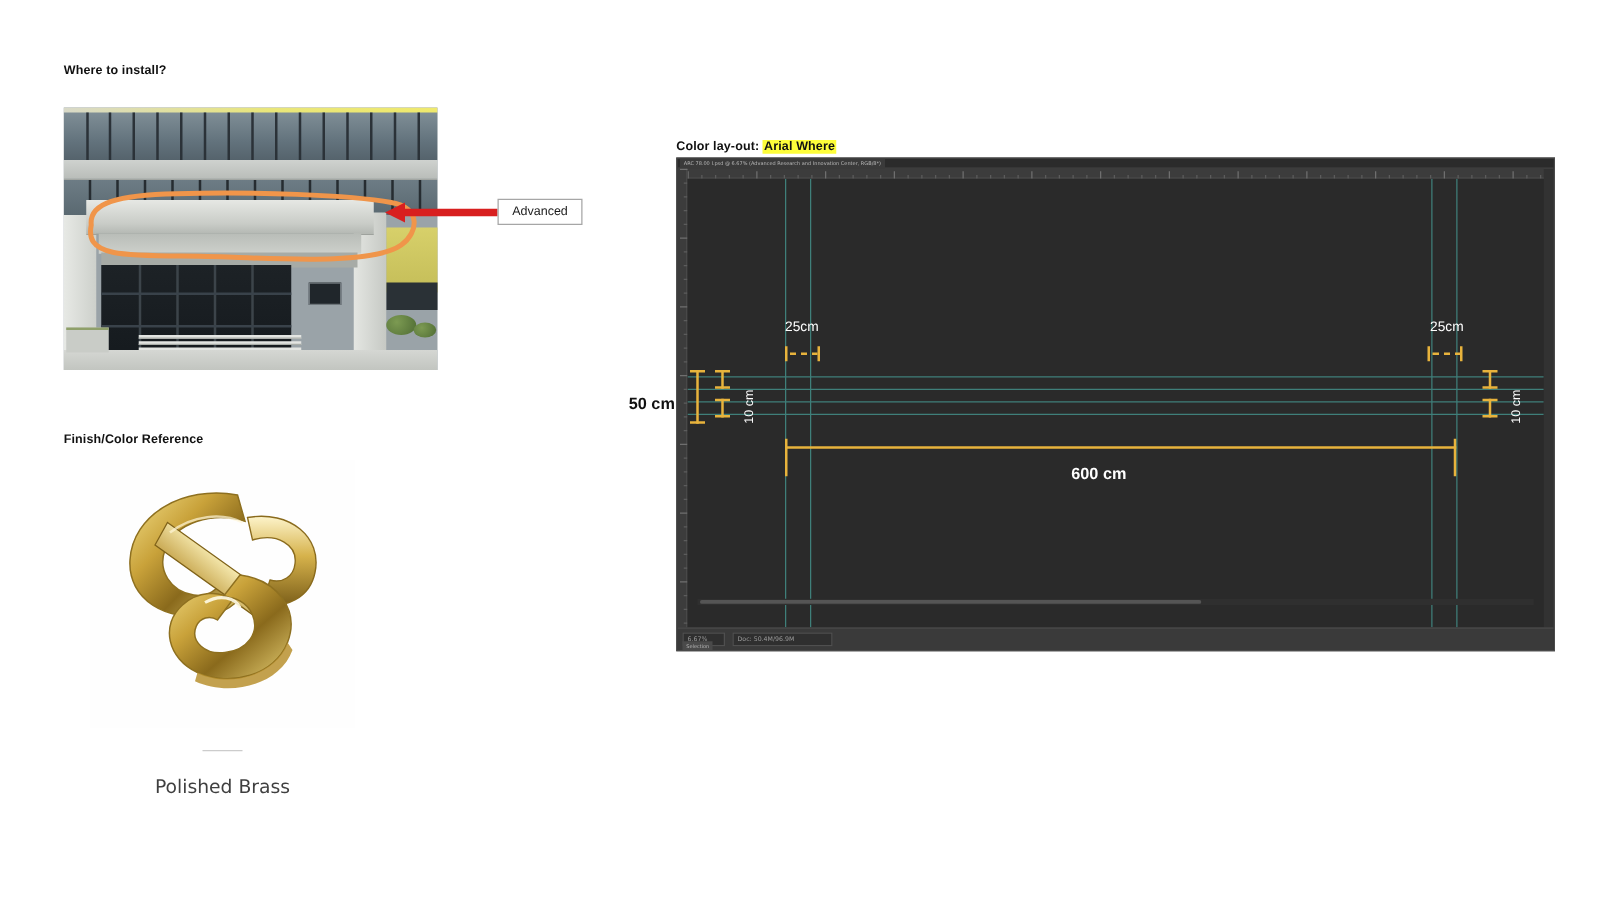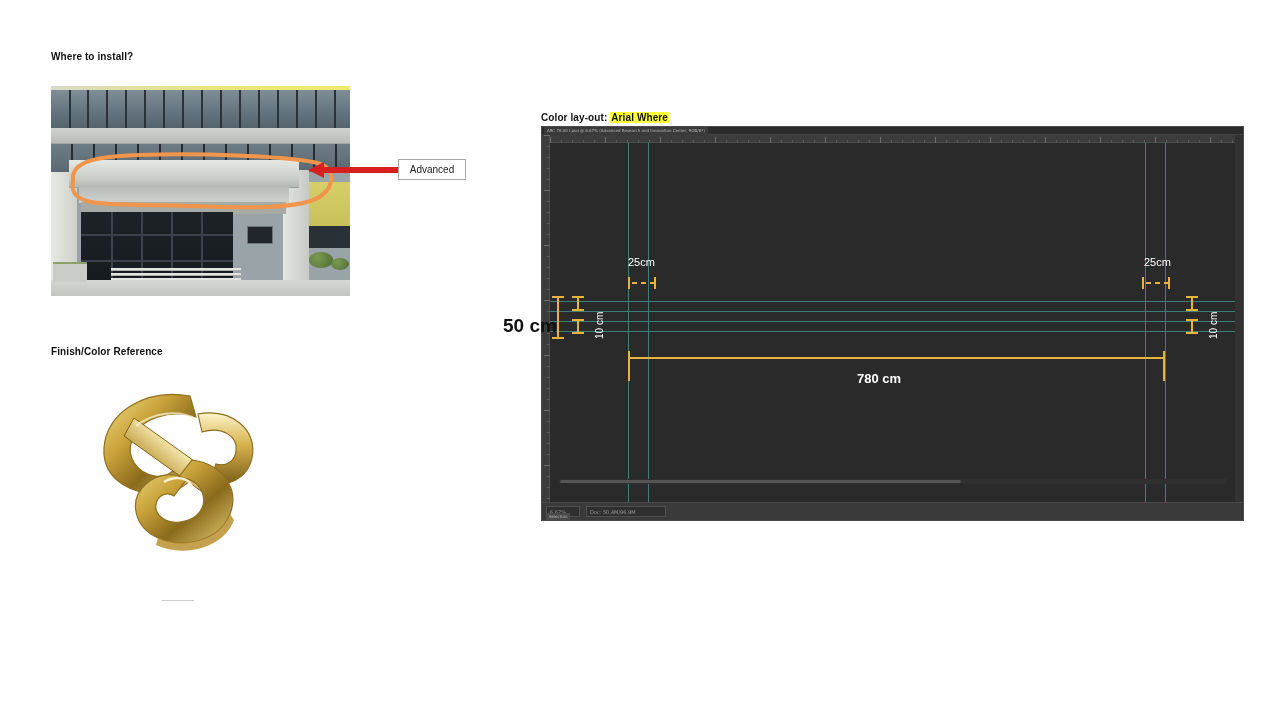--- a/index.html
+++ b/index.html
@@ -252,21 +252,21 @@
     font-size:10px;
     white-space:nowrap;
     transform: rotate(-90deg);
     transform-origin: left top;
   }
   .lbl-black-bold {
     position:absolute;
     color:#111111;
     font-family:"Liberation Sans", sans-serif;
     font-weight:bold;
-    font-size:19px;
+    font-size:13px;
     white-space:nowrap;
   }
 
   .statusbar {
     position:absolute; left:0; bottom:0; width:100%; height:18px;
     background:#3a3a3a; border-top:1px solid #4a4a4a;
   }
   .status-field {
     position:absolute; top:3px; height:11px;
     background:#2f2f2f; border:1px solid #4f4f4f;
@@ -421,20 +421,21 @@
 
       <path d="M 86,170 C 112,182 148,172 158,146 L 162,152
                C 152,180 112,190 84,177 Z" fill="#b8902f" opacity=".85"></path>
 
       <path d="M 92,114 C 104,107 116,110 120,118" fill="none" stroke="#fffbe6" stroke-width="2.5" opacity=".9"></path>
       <path d="M 64,58 C 82,44 106,42 122,50" fill="none" stroke="#fff7d8" stroke-width="2" opacity=".7"></path>
     </svg>
   </div>
 
   <div class="swatch-rule"></div>
+  <div class="brass-caption">Polished Brass</div>
 
   <div class="sec-title" id="sample-title">
     <span>Color lay-out:</span>
     <span class="hl">Arial Where</span>
   </div>
 
   <div class="app-window">
 
     <div class="app-tabbar">
       <div class="app-tab">ARC 78.00 I.psd @ 6.67% (Advanced Research and Innovation Center, RGB/8*)</div>
@@ -582,21 +583,21 @@
       <div class="dim-line-v" style="left:641px; top:153px; height:15px;"></div>
       <div class="dim-cap-h" style="left:636px; top:166px;"></div>
       <div class="dim-cap-h" style="left:636px; top:176px;"></div>
       <div class="dim-line-v" style="left:641px; top:176px; height:15px;"></div>
       <div class="dim-cap-h" style="left:636px; top:189px;"></div>
       <div class="lbl-vert" style="left:658px; top:196px;">10 cm</div>
 
       <div class="dim-line-v" style="left:78px;  top:208px; height:30px;"></div>
       <div class="dim-line-h" style="left:78px;  top:214px; width:537px;"></div>
       <div class="dim-line-v" style="left:613px; top:208px; height:30px;"></div>
-      <div class="lbl-white bold" style="left:307px; top:228px;">780 cm</div>
+      <div class="lbl-white bold" style="left:307px; top:228px;">600 cm</div>
 
       <div class="scroll-h">
           <i></i>
         </div>
     </div>
 
     <div class="statusbar">
       <div class="status-field" style="left:4px; width:34px;">6.67%</div>
       <div class="status-field" style="left:44px; width:80px;">Doc: 50.4M/96.9M</div>
       <div class="status-tool">Selection</div>

